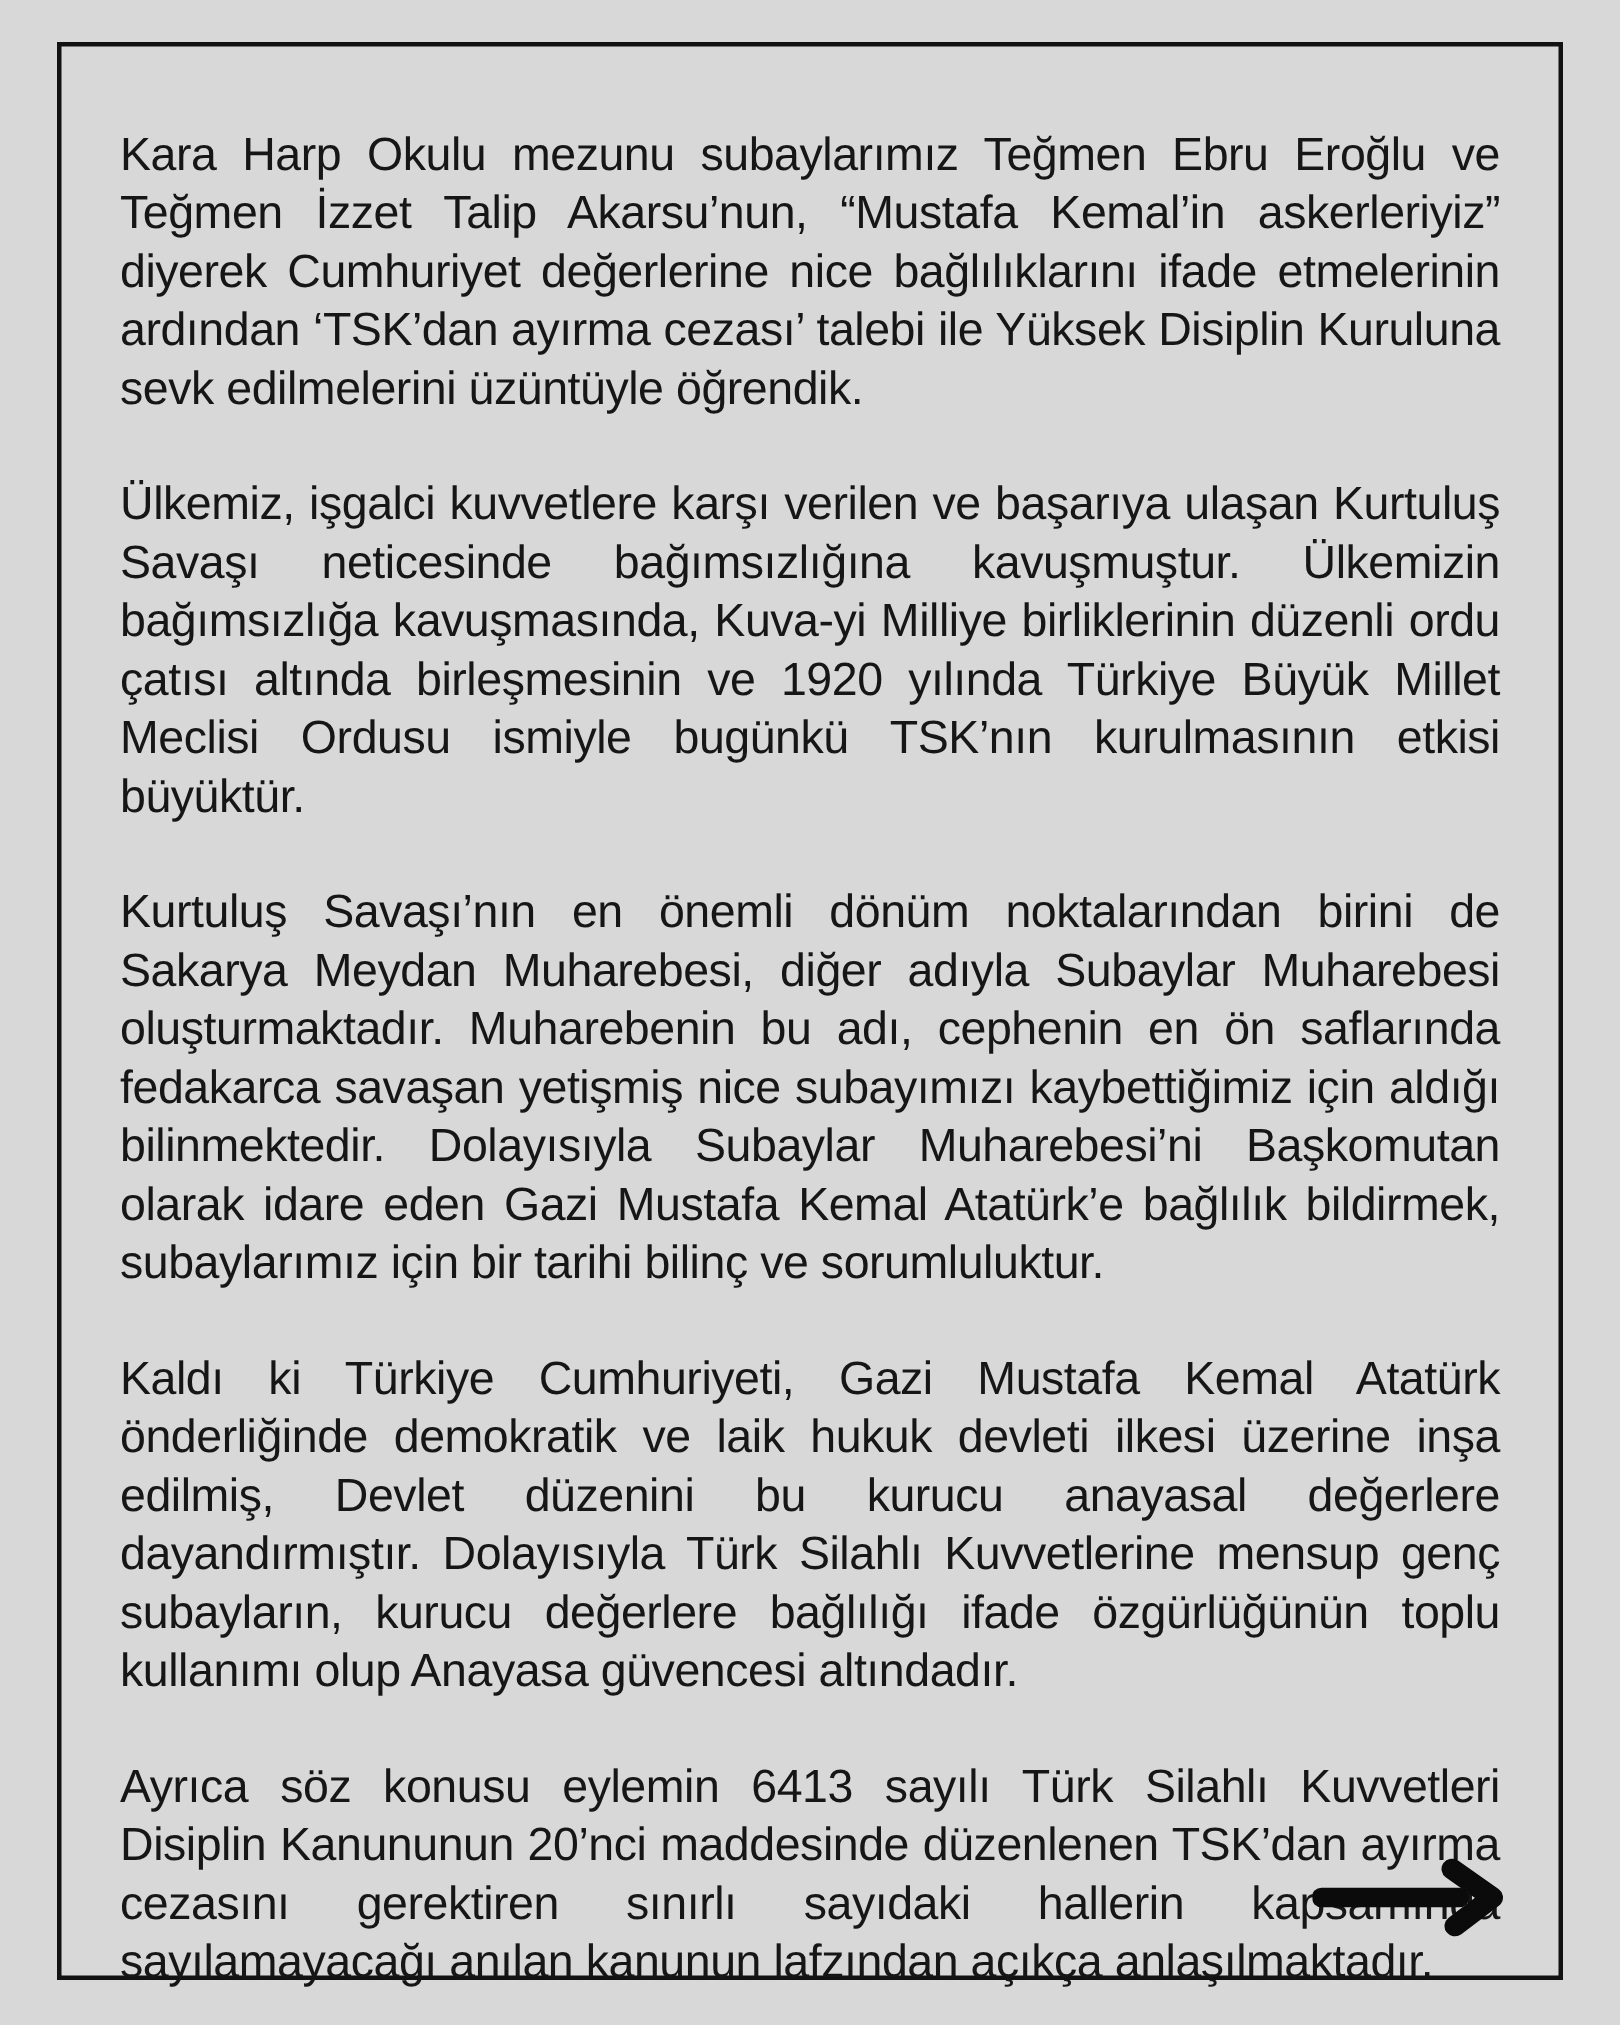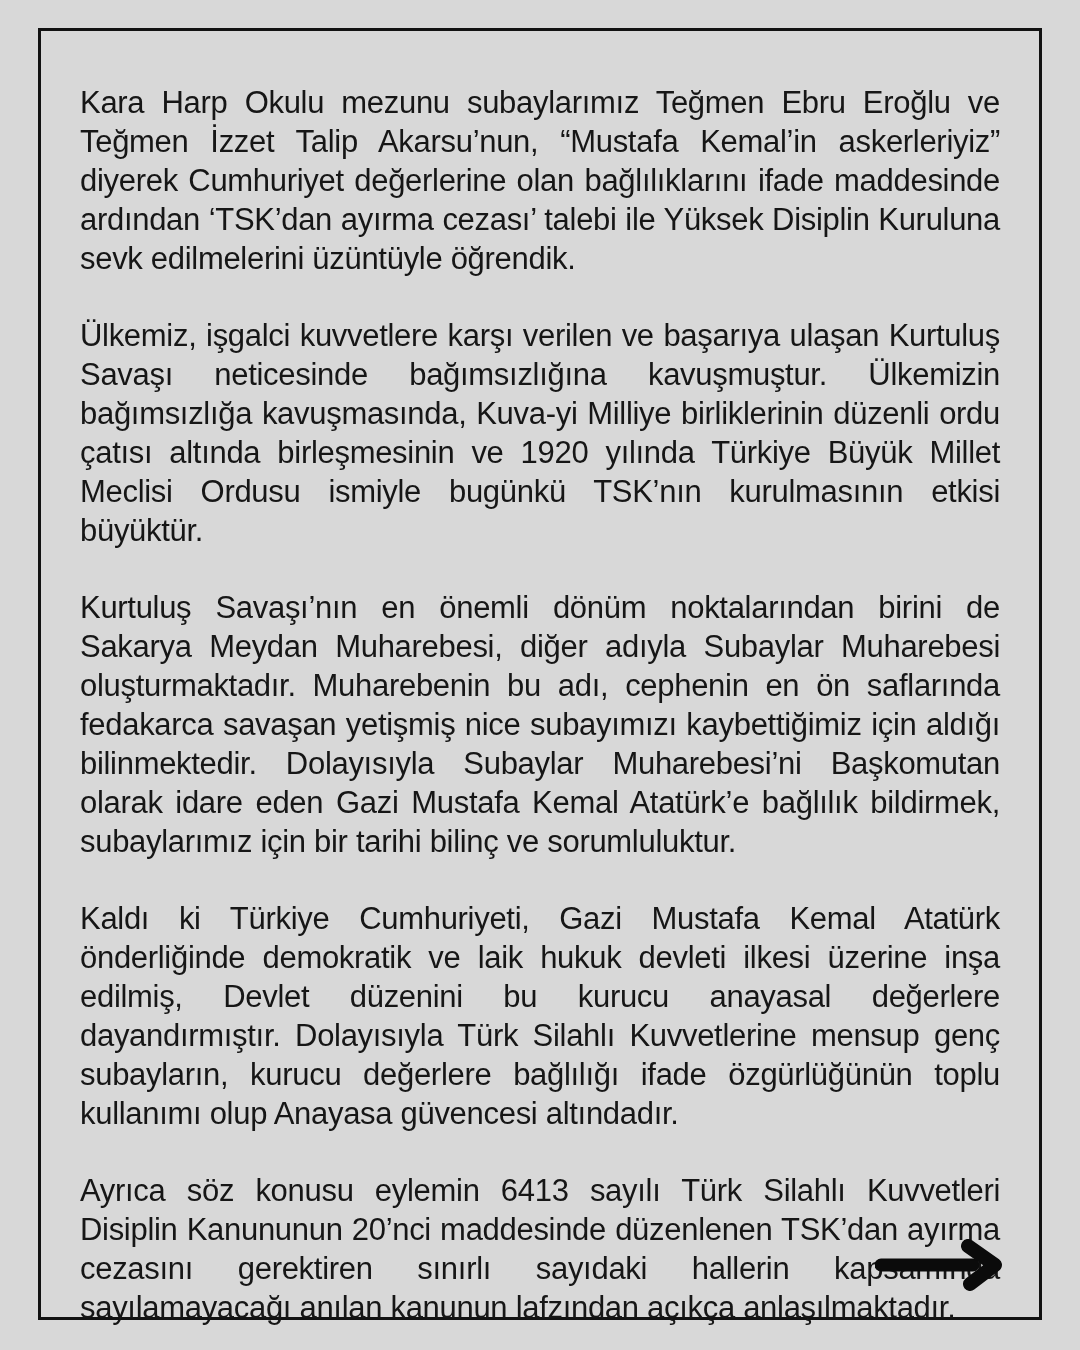--- a/index.html
+++ b/index.html
@@ -54,21 +54,21 @@
     display: block;
     width: 128px;
     height: 52px;
   }
 </style>
 </head>
 <body>
 
 <div class="frame">
   <div class="content">
-    <p>Kara Harp Okulu mezunu subaylarımız Teğmen Ebru Eroğlu ve Teğmen İzzet Talip Akarsu’nun, “Mustafa Kemal’in askerleriyiz” diyerek Cumhuriyet değerlerine olan bağlılıklarını ifade maddesinde ardından ‘TSK’dan ayırma cezası’ talebi ile Yüksek Disiplin Kuruluna sevk edilmelerini üzüntüyle öğrendik.</p>
+    <p>Kara Harp Okulu mezunu subaylarımız Teğmen Ebru Eroğlu ve Teğmen İzzet Talip Akarsu’nun, “Mustafa Kemal’in askerleriyiz” diyerek Cumhuriyet değerlerine nice bağlılıklarını ifade etmelerinin ardından ‘TSK’dan ayırma cezası’ talebi ile Yüksek Disiplin Kuruluna sevk edilmelerini üzüntüyle öğrendik.</p>
     <p>Ülkemiz, işgalci kuvvetlere karşı verilen ve başarıya ulaşan Kurtuluş Savaşı neticesinde bağımsızlığına kavuşmuştur. Ülkemizin bağımsızlığa kavuşmasında, Kuva-yi Milliye birliklerinin düzenli ordu çatısı altında birleşmesinin ve 1920 yılında Türkiye Büyük Millet Meclisi Ordusu ismiyle bugünkü TSK’nın kurulmasının etkisi büyüktür.</p>
     <p>Kurtuluş Savaşı’nın en önemli dönüm noktalarından birini de Sakarya Meydan Muharebesi, diğer adıyla Subaylar Muharebesi oluşturmaktadır. Muharebenin bu adı, cephenin en ön saflarında fedakarca savaşan yetişmiş nice subayımızı kaybettiğimiz için aldığı bilinmektedir. Dolayısıyla Subaylar Muharebesi’ni Başkomutan olarak idare eden Gazi Mustafa Kemal Atatürk’e bağlılık bildirmek, subaylarımız için bir tarihi bilinç ve sorumluluktur.</p>
     <p>Kaldı ki Türkiye Cumhuriyeti, Gazi Mustafa Kemal Atatürk önderliğinde demokratik ve laik hukuk devleti ilkesi üzerine inşa edilmiş, Devlet düzenini bu kurucu anayasal değerlere dayandırmıştır. Dolayısıyla Türk Silahlı Kuvvetlerine mensup genç subayların, kurucu değerlere bağlılığı ifade özgürlüğünün toplu kullanımı olup Anayasa güvencesi altındadır.</p>
     <p>Ayrıca söz konusu eylemin 6413 sayılı Türk Silahlı Kuvvetleri Disiplin Kanununun 20’nci maddesinde düzenlenen TSK’dan ayırma cezasını gerektiren sınırlı sayıdaki hallerin kapsamında sayılamayacağı anılan kanunun lafzından açıkça anlaşılmaktadır.</p>
   </div>
 
   <div class="arrow-wrap">
     <svg viewBox="0 0 128 52" xmlns="http://www.w3.org/2000/svg" aria-hidden="true">
       <line x1="6" y1="26" x2="98" y2="26" stroke="#0b0b0b" stroke-width="13" stroke-linecap="round"></line>
       <path d="M93 7 L120 26 L95 45" fill="none" stroke="#0b0b0b" stroke-width="14" stroke-linecap="round" stroke-linejoin="round"></path>

